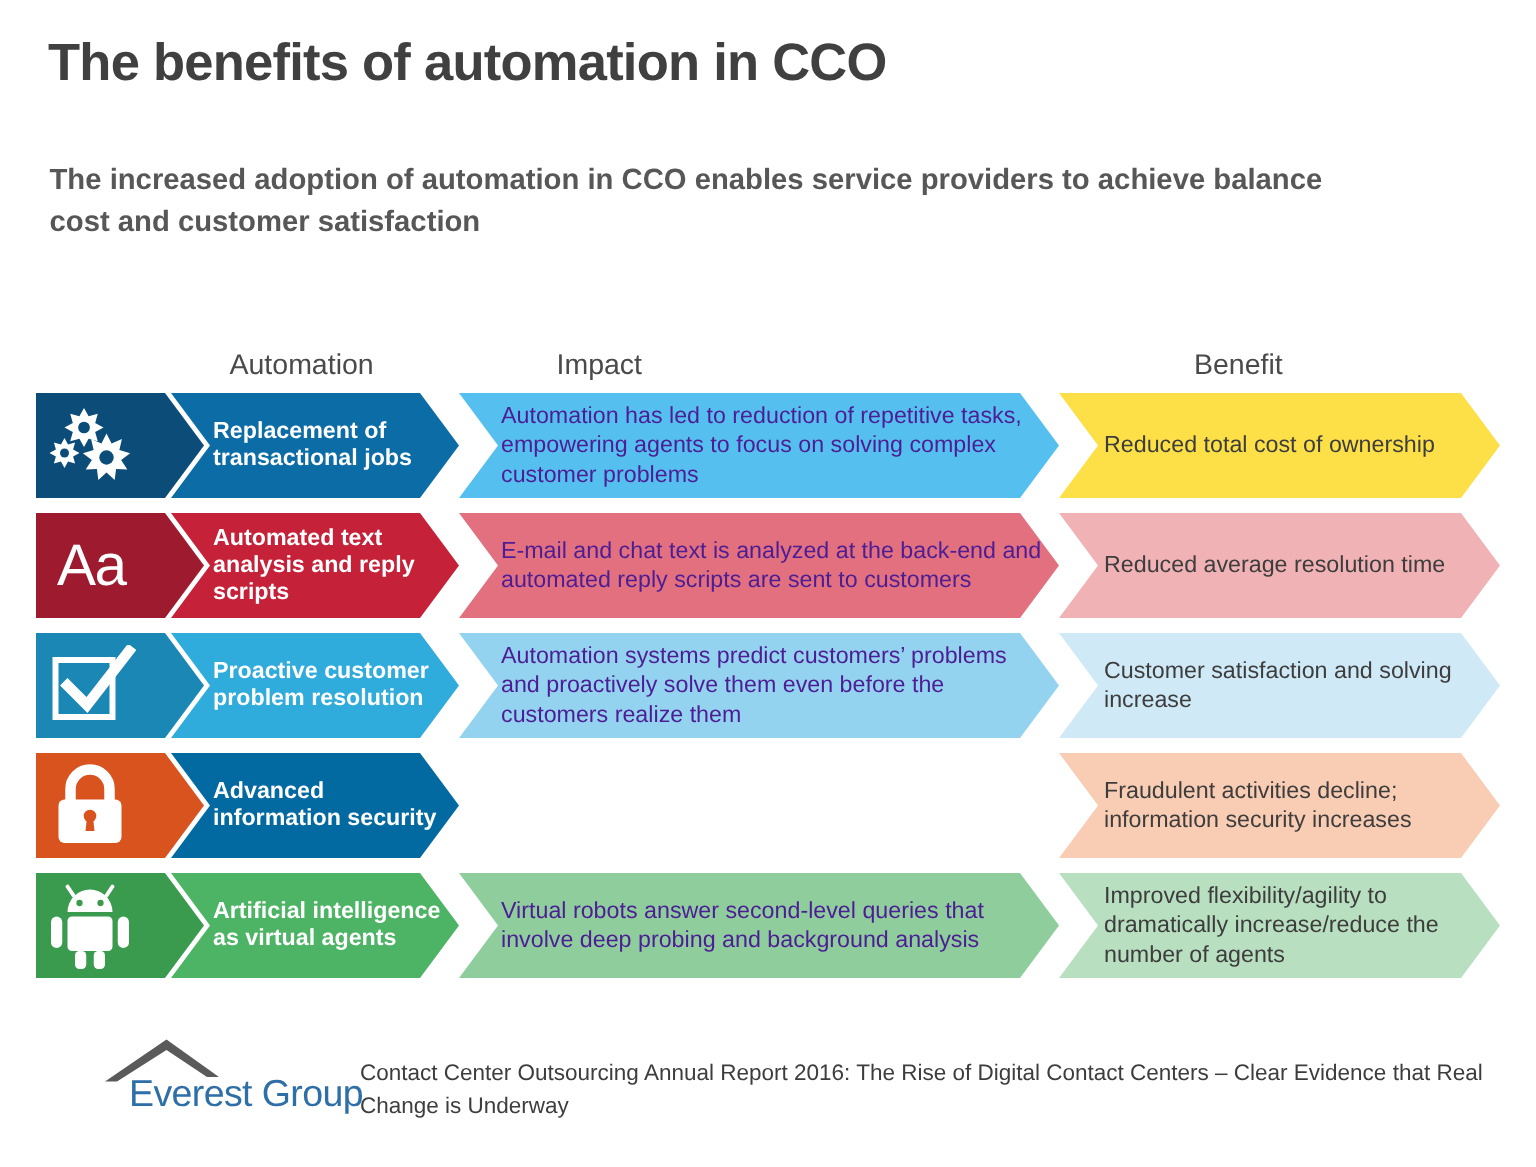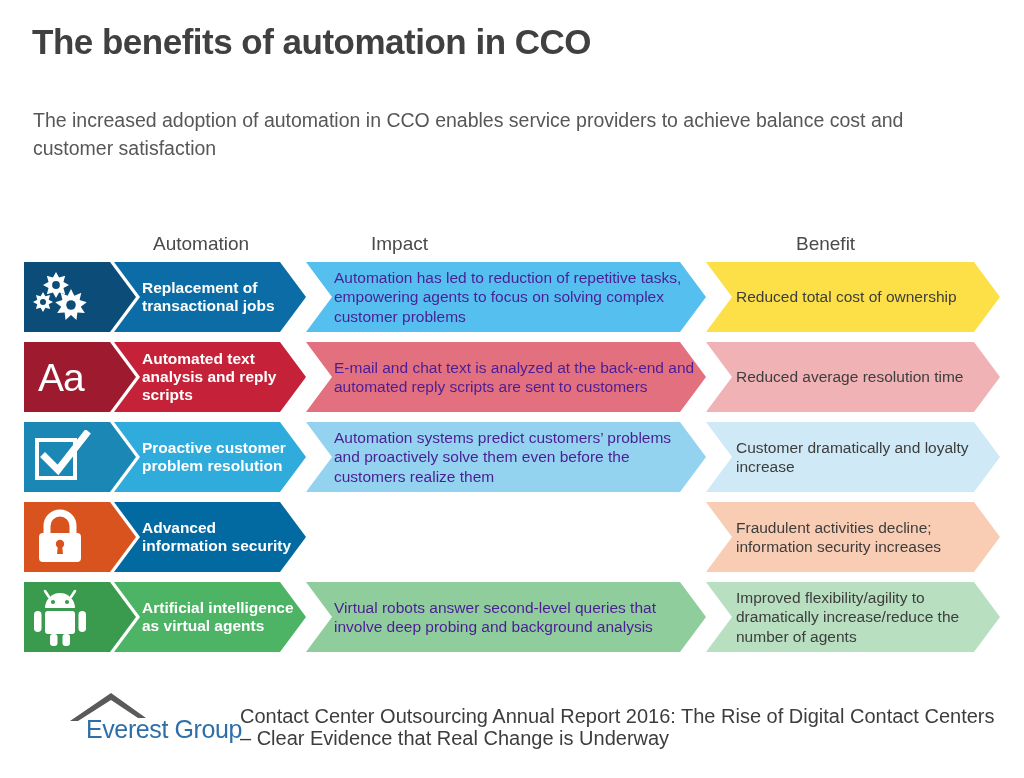--- a/index.html
+++ b/index.html
@@ -26,21 +26,21 @@
     color: #404040;
     white-space: nowrap;
   }
   .page-subtitle {
     position: absolute;
     left: 33px; top: 106px;
     width: 890px;
     font-size: 19.5px;
     line-height: 28px;
     color: #575757;
-    font-weight: normal;
+    font-weight: bold;
   }
 
   
   .col-headers {
     position: absolute;
     left: 0; top: 233px;
     width: 1024px; height: 28px; margin-left: 46px;
   }
   .col-header {
     position: absolute;
@@ -150,21 +150,21 @@
     left: 22px; top: 23px;
     font-size: 25px;
     color: #2f6fa8;
     letter-spacing: -0.4px;
     white-space: nowrap;
   }
   .source-text {
     position: absolute;
     left: 240px; top: 15px;
     width: 760px;
-    font-size: 20px;
+    font-size: 15px;
     line-height: 22px;
     color: #3d3d3d;
   }
 </style>
 </head>
 <body>
 
 <div class="page-title">The benefits of automation in CCO</div>
 
 <div class="page-subtitle">The increased adoption of automation in CCO enables service providers to achieve balance cost and customer satisfaction</div>
@@ -220,21 +220,21 @@
           <path d="M13 27 L26 40 L54 4" fill="none" stroke="#fff" stroke-width="7" stroke-linecap="square" stroke-linejoin="miter"></path>
         </svg>
       </div>
       <div class="band band-label" style="background:#2fabdc">
         <span class="label-text">Proactive customer problem resolution</span>
       </div>
       <div class="band band-impact" style="background:#93d3ef">
         <span class="impact-text">Automation systems predict customers’ problems and proactively solve them even before the customers realize them</span>
       </div>
       <div class="band band-benefit" style="background:#cfe9f6">
-        <span class="benefit-text">Customer dramatically and loyalty increase</span>
+        <span class="benefit-text">Customer satisfaction and solving increase</span>
       </div>
     </div>
     <div class="row">
       <div class="icon-tile" style="background:#d9531e;color:#d9531e">
         <svg width="56" height="56" viewBox="0 0 56 56">
           <path d="M15 25 V17 a13 13 0 0 1 26 0 V25" fill="none" stroke="#fff" stroke-width="7"></path>
           <rect x="7" y="24" width="42" height="29" rx="4" fill="#fff"></rect>
           <circle cx="28" cy="35" r="4.2" fill="currentColor"></circle>
           <path d="M26 36 h4 l1 9 h-6 Z" fill="currentColor"></path>
         </svg>

